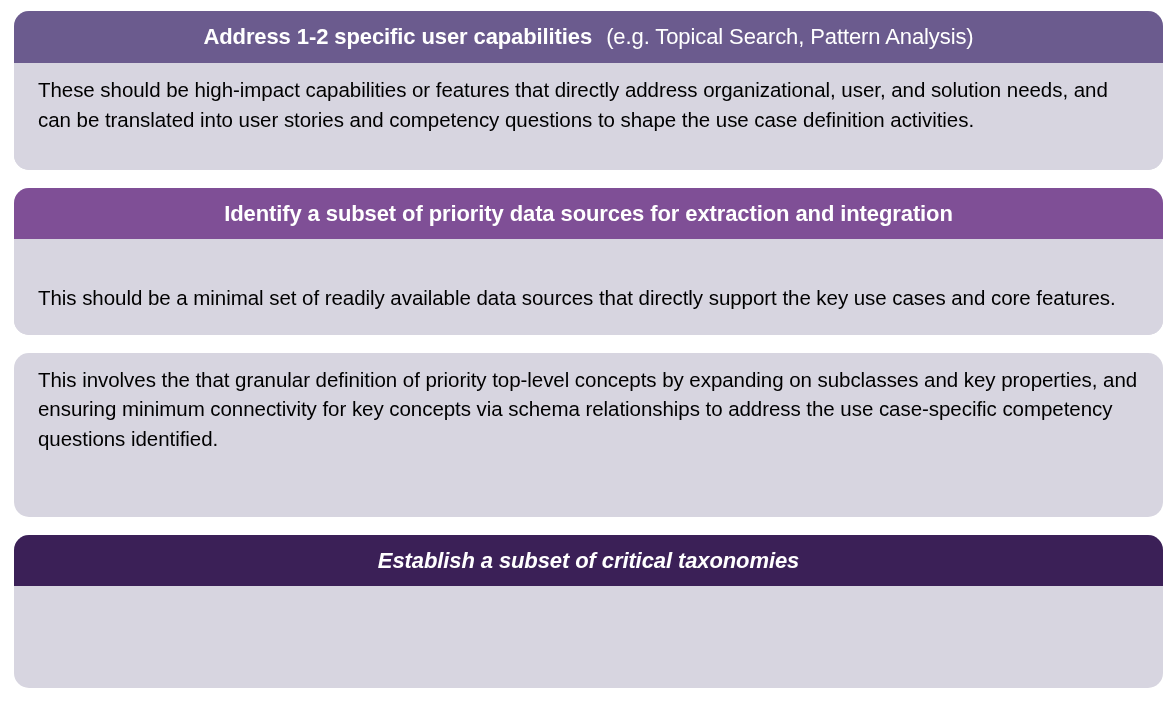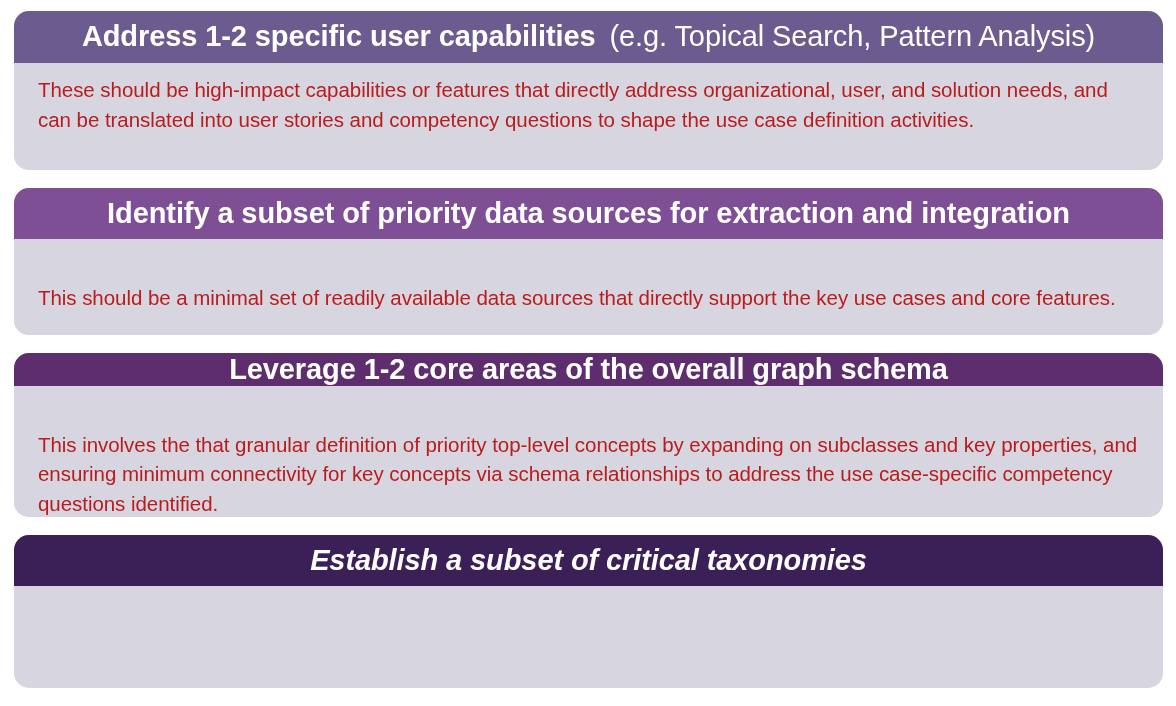--- a/index.html
+++ b/index.html
@@ -37,21 +37,21 @@
 
   
   .card + .card {
     margin-top: 18px;
     gap: 32px;
   }
 
   .card-header {
     color: #ffffff;
     text-align: center;
-    font-size: 29px;
+    font-size: 22px;
     line-height: 1.15;
     letter-spacing: -0.1px;
     display: flex;
     align-items: center;
     justify-content: center;
     box-sizing: border-box;
     padding: 0 24px;
   }
 
   .card-header .title-strong {
@@ -59,21 +59,21 @@
   }
   .card-header .title-light {
     font-weight: normal;
   }
   .card-header .title-strong + .title-light {
     margin-left: 14px;
   }
 
   .card-body {
     background: #d7d5e0;
-    color: #b91c1c;
+    color: #000000;
     font-size: 20.5px;
     line-height: 29.5px;
     letter-spacing: -0.05px;
     box-sizing: border-box;
     padding: 12px 24px 16px 24px;
     flex: 1 1 auto;
   }
 
   .card-body p {
     margin: 0;
@@ -110,23 +110,20 @@
   <section class="card card-2">
     <div class="card-header">
       <span class="title-strong">Identify a subset of priority data sources for extraction and integration</span>
     </div>
     <div class="card-body">
       <p>This should be a minimal set of readily available data sources that directly support the key use cases and core features.</p>
     </div>
   </section>
 
   <section class="card card-3">
-    <div class="card-header">
-      <span class="title-strong">Leverage 1-2 core areas of the overall graph schema</span>
-    </div>
     <div class="card-body">
       <p>This involves the that granular definition of priority top-level concepts by expanding on subclasses and key properties, and ensuring minimum connectivity for key concepts via schema relationships to address the use case-specific competency questions identified.</p>
     </div>
   </section>
 
   <section class="card card-4">
     <div class="card-header">
       <span class="title-strong">Establish a subset of critical taxonomies</span>
     </div>
   </section>

